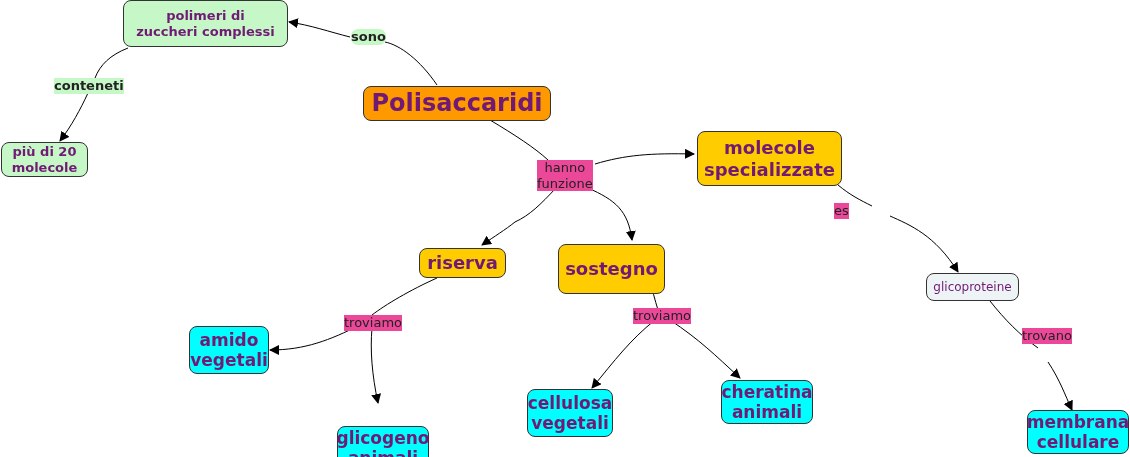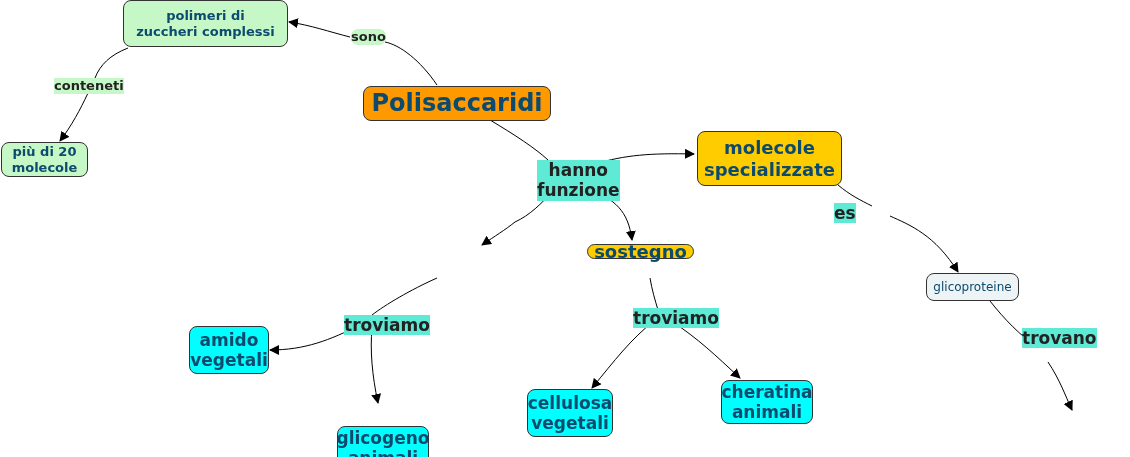--- a/index.html
+++ b/index.html
@@ -1,19 +1,19 @@
 <!DOCTYPE html>
 <html><head>
 <meta charset="utf-8">
 <style>
   html, body { margin:0; padding:0; background:#ffffff; }
   #canvas { position:relative; width:1130px; height:457px; overflow:hidden; background:#ffffff; font-family:"DejaVu Sans", sans-serif; }
   svg.links { position:absolute; left:0; top:0; width:1130px; height:457px; }
-  .node { position:absolute; box-sizing:border-box; border:1px solid #333; border-radius:8px; display:flex; align-items:center; justify-content:center; text-align:center; font-weight:bold; color:#0c4a6e; line-height:1.2; }
-  .lbl { position:absolute; font-size:17px; color:#222; text-align:center; line-height:1.2; background:#5eead4;font-weight:bold; }
+  .node { position:absolute; box-sizing:border-box; border:1px solid #333; border-radius:8px; display:flex; align-items:center; justify-content:center; text-align:center; font-weight:bold; color:#701a75; line-height:1.2; }
+  .lbl { position:absolute; font-size:13px; color:#222; text-align:center; line-height:1.2; background:#ec4899; }
   .lbl.hl { background:#c6f7c6; font-weight:bold; font-size:13px; }
   .green { background:#c6f7c6; font-size:13px; }
   .orange { background:#ff9900; font-size:24px; }
   .yellow { background:#ffcc00; font-size:18px; }
   .cyan { background:#00ffff; font-size:17px; }
   .grey { background:#eef3f5; font-weight:normal; font-size:12px; }
 </style>
 </head>
 <body>
 
@@ -48,34 +48,39 @@
 
   <div class="node orange" style="left:363px;top:86px;width:188px;height:35px;">
       <span>Polisaccaridi</span>
     </div>
   <div class="node green" style="left:123px;top:0px;width:165px;height:47px;white-space:pre-line;"><span>polimeri di
 zuccheri complessi</span></div>
   <div class="node green" style="left:1px;top:142px;width:87px;height:35px;white-space:pre-line;"><span>più di 20
 molecole</span></div>
   <div class="node yellow" style="left:697px;top:131px;width:145px;height:55px;white-space:pre-line;"><span>molecole
 specializzate</span></div>
-  <div class="node yellow" style="left:587px;top:244px;width:107px;height:15px;">
+  <div class="node yellow" style="left:419px;top:248px;width:87px;height:30px;">
+      <span>riserva</span>
+    </div>
+  <div class="node yellow" style="left:558px;top:244px;width:107px;height:50px;">
       <span>sostegno</span>
     </div>
   <div class="node grey" style="left:926px;top:273px;width:93px;height:28px;">
       <span>glicoproteine</span>
     </div>
   <div class="node cyan" style="left:189px;top:326px;width:80px;height:48px;white-space:pre-line;"><span>amido
 vegetali</span></div>
   <div class="node cyan" style="left:337px;top:402px;width:92px;height:44px;white-space:pre-line;margin-top:24px;"><span>glicogeno
 animali</span></div>
   <div class="node cyan" style="left:527px;top:389px;width:86px;height:48px;white-space:pre-line;"><span>cellulosa
 vegetali</span></div>
   <div class="node cyan" style="left:721px;top:380px;width:92px;height:44px;white-space:pre-line;"><span>cheratina
 animali</span></div>
+  <div class="node cyan" style="left:1027px;top:410px;width:102px;height:44px;white-space:pre-line;"><span>membrana
+cellulare</span></div>
 
   <div class="lbl hl" style="left:351px;top:29px;border-radius:7px;">sono</div>
   <div class="lbl hl" style="left:54px;top:78px;">conteneti</div>
   <div class="lbl" style="left:537px;top:160px;white-space:pre-line;">hanno
 funzione</div>
   <div class="lbl" style="left:834px;top:203px;">es</div>
   <div class="lbl" style="left:344px;top:315px;">troviamo</div>
   <div class="lbl" style="left:633px;top:308px;">troviamo</div>
   <div class="lbl" style="left:1022px;top:328px;">trovano</div>
 </div>

